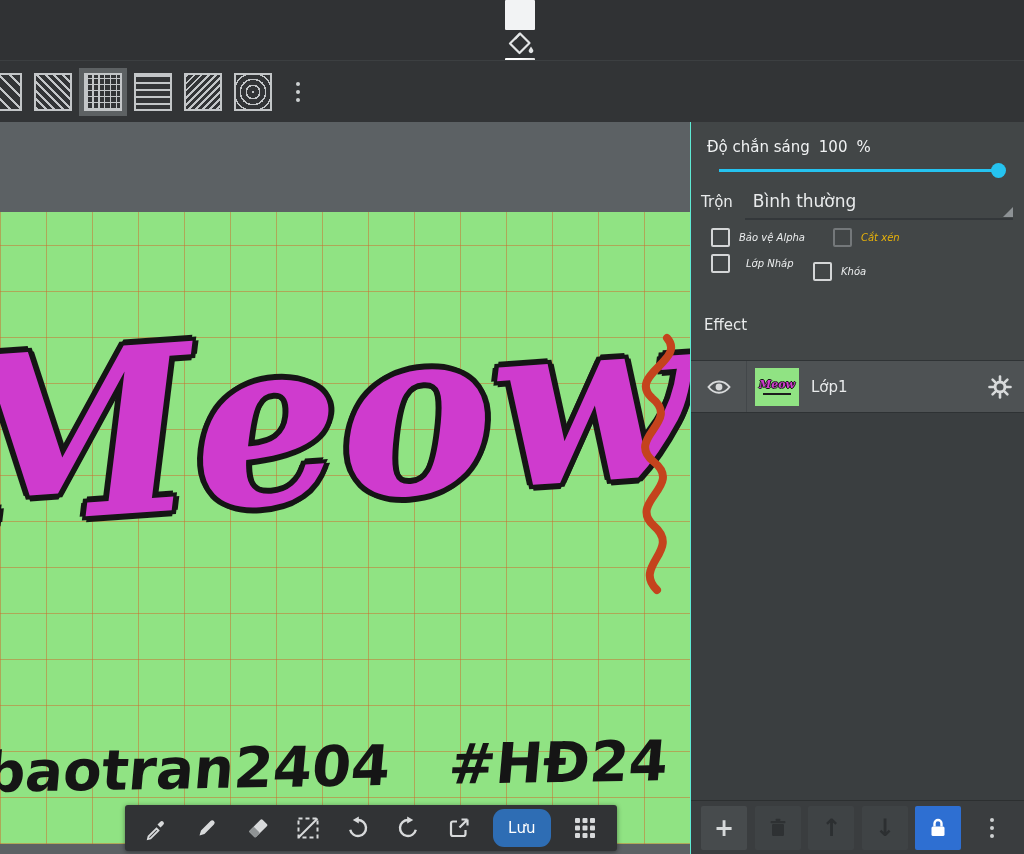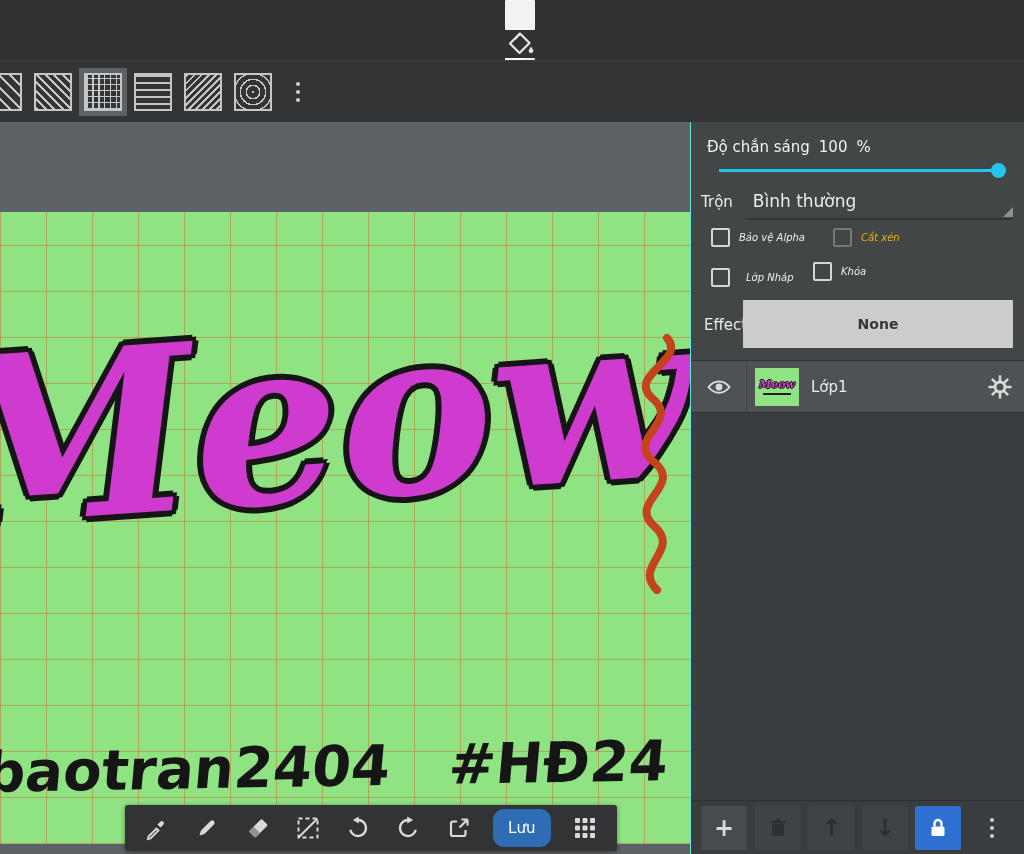--- a/index.html
+++ b/index.html
@@ -63,21 +63,21 @@
   .blend-select{margin-left:12px;flex:1;height:36px;position:relative;border-bottom:2px solid #33373a;cursor:pointer;
     display:flex;align-items:center;padding-left:8px;}
   .blend-value{font-size:17px;}
   .select-triangle{position:absolute;right:0;bottom:1px;width:0;height:0;border-left:10px solid transparent;border-bottom:10px solid #8d9295;}
   .cb{display:flex;align-items:center;gap:9px;cursor:pointer;position:absolute;}
   .cb-box{width:19px;height:19px;border:2px solid #d4d6d7;border-radius:2px;flex:none;}
   .cb-label{font-size:10px;color:#eceeef;font-style:italic;}
   .cb.disabled .cb-box{border-color:#74787a;}
   .cb.disabled .cb-label{color:#eab308;}
   #cb-alpha{left:20px;top:106px;} #cb-clip{left:142px;top:106px;}
-  #cb-draft{left:20px;top:146px;gap:16px;} #cb-lock{left:122px;top:140px;}
+  #cb-draft{left:20px;top:132px;gap:16px;} #cb-lock{left:122px;top:140px;}
   .effect-label{position:absolute;left:13px;top:194px;font-size:15px;}
   .effect-btn{position:absolute;left:52px;top:178px;width:270px;height:48px;background:#cbcccc;color:#343637;
     font-weight:bold;font-size:14px;display:flex;align-items:center;justify-content:center;cursor:pointer;border-radius:1px;}
 
   .layer-area{position:absolute;left:0;top:238px;width:334px;height:440px;background:#3a3e40;border-top:1px solid #2f3335;}
   .layer-row{position:relative;width:100%;height:52px;background:#4e5254;border-bottom:1px solid #2e3234;
     display:flex;align-items:center;cursor:pointer;}
   .eye-cell{width:56px;height:100%;display:flex;align-items:center;justify-content:center;border-right:1px solid #43474a;cursor:pointer;flex:none;}
   .layer-thumb{width:44px;height:38px;margin-left:8px;background:#90e383;overflow:hidden;flex:none;
     display:flex;flex-direction:column;align-items:center;justify-content:center;}
@@ -277,21 +277,20 @@
       <label class="cb" id="cb-draft">
         <span class="cb-box"></span>
         <span class="cb-label">Lớp Nháp</span>
       </label>
       <label class="cb" id="cb-lock">
         <span class="cb-box"></span>
         <span class="cb-label">Khóa</span>
       </label>
 
       <span class="effect-label">Effect</span>
-      <div class="effect-btn">None</div>
 
       <div class="layer-area">
         <div class="layer-row">
           <div class="eye-cell">
             <svg width="26" height="26" viewBox="0 0 26 26">
               <path d="M2.5 13 C8 5.5 18 5.5 23.5 13 C18 20.5 8 20.5 2.5 13 Z" fill="none" stroke="#d8dadb" stroke-width="2"></path>
               <circle cx="13" cy="13" r="3.4" fill="#d8dadb"></circle>
             </svg>
           </div>
           <div class="layer-thumb">

